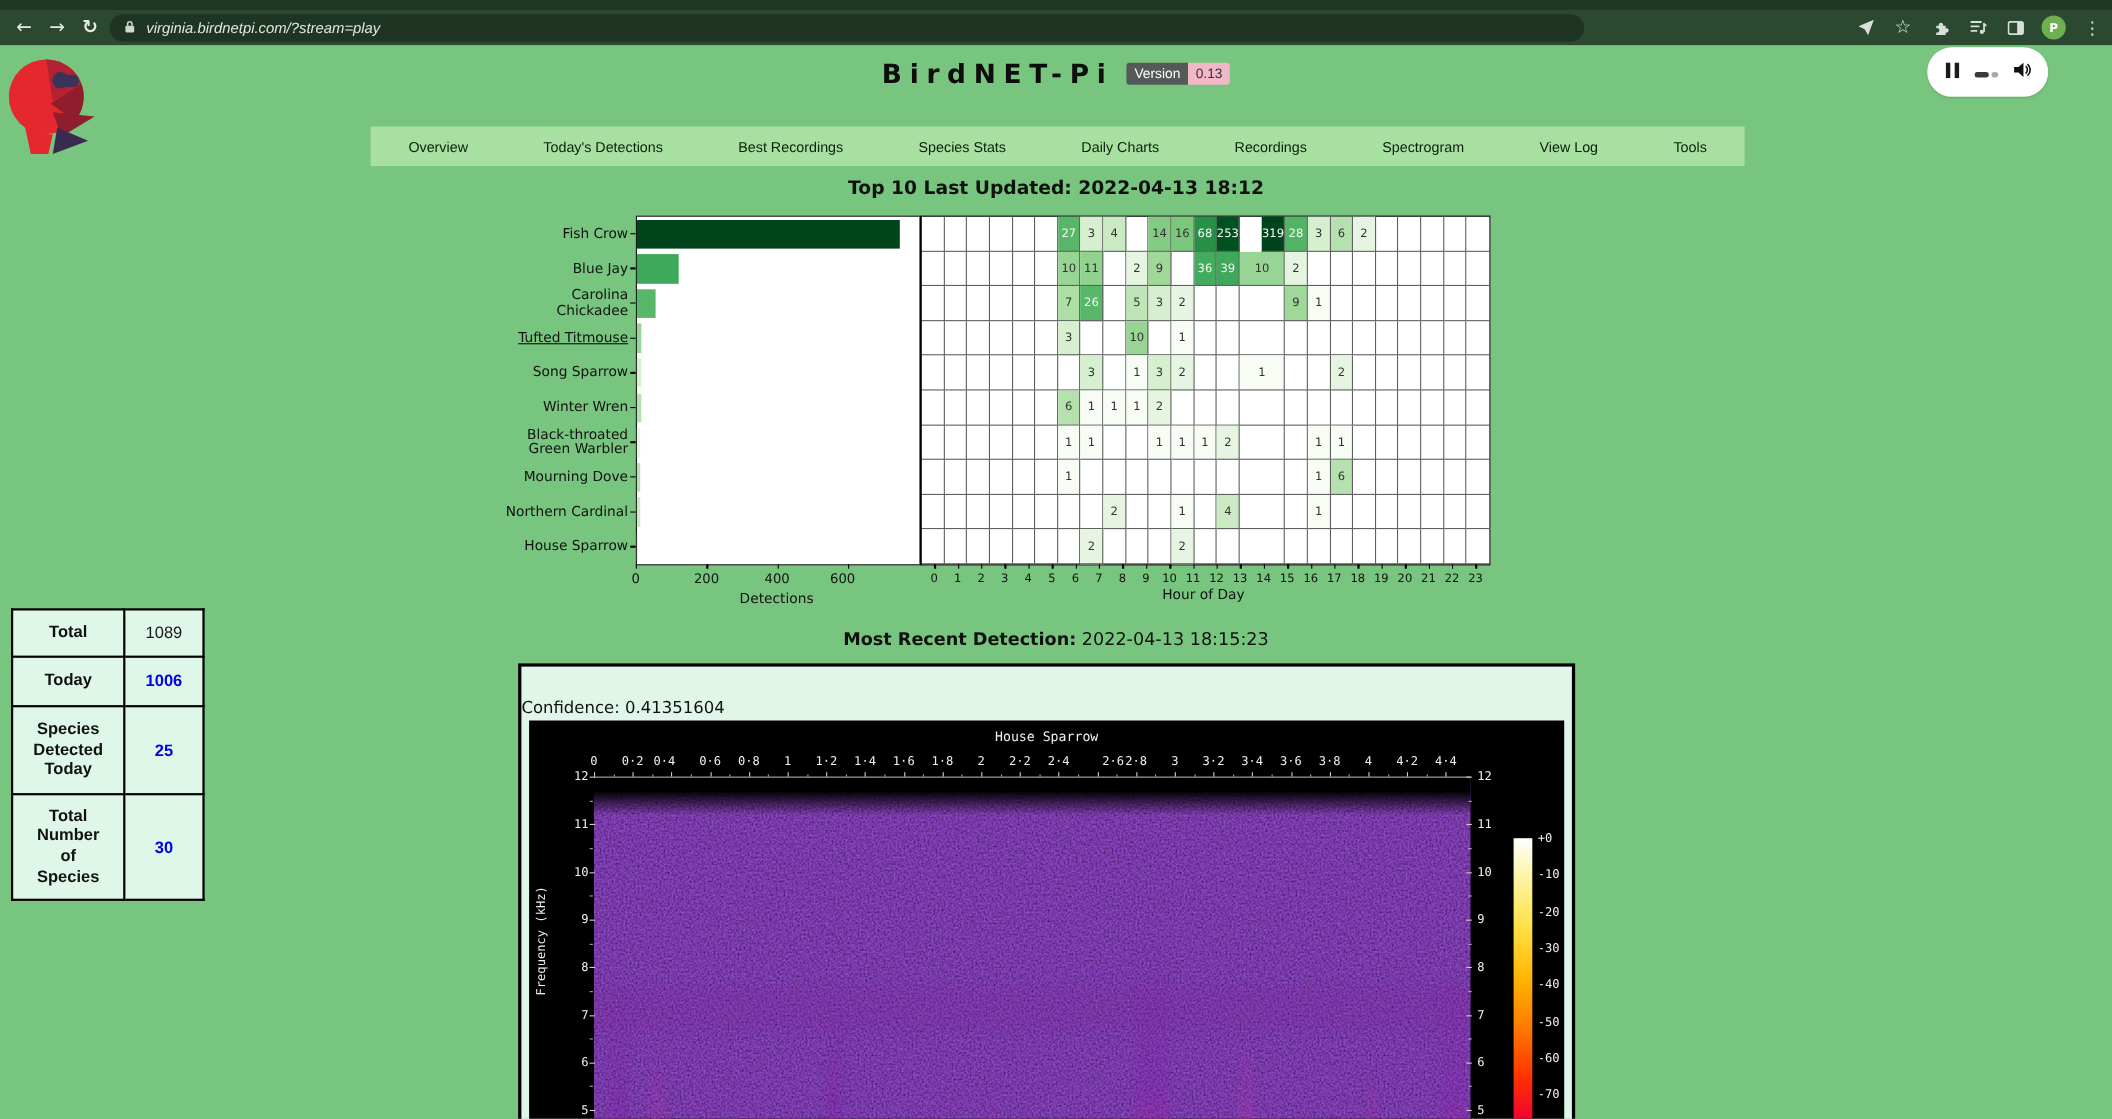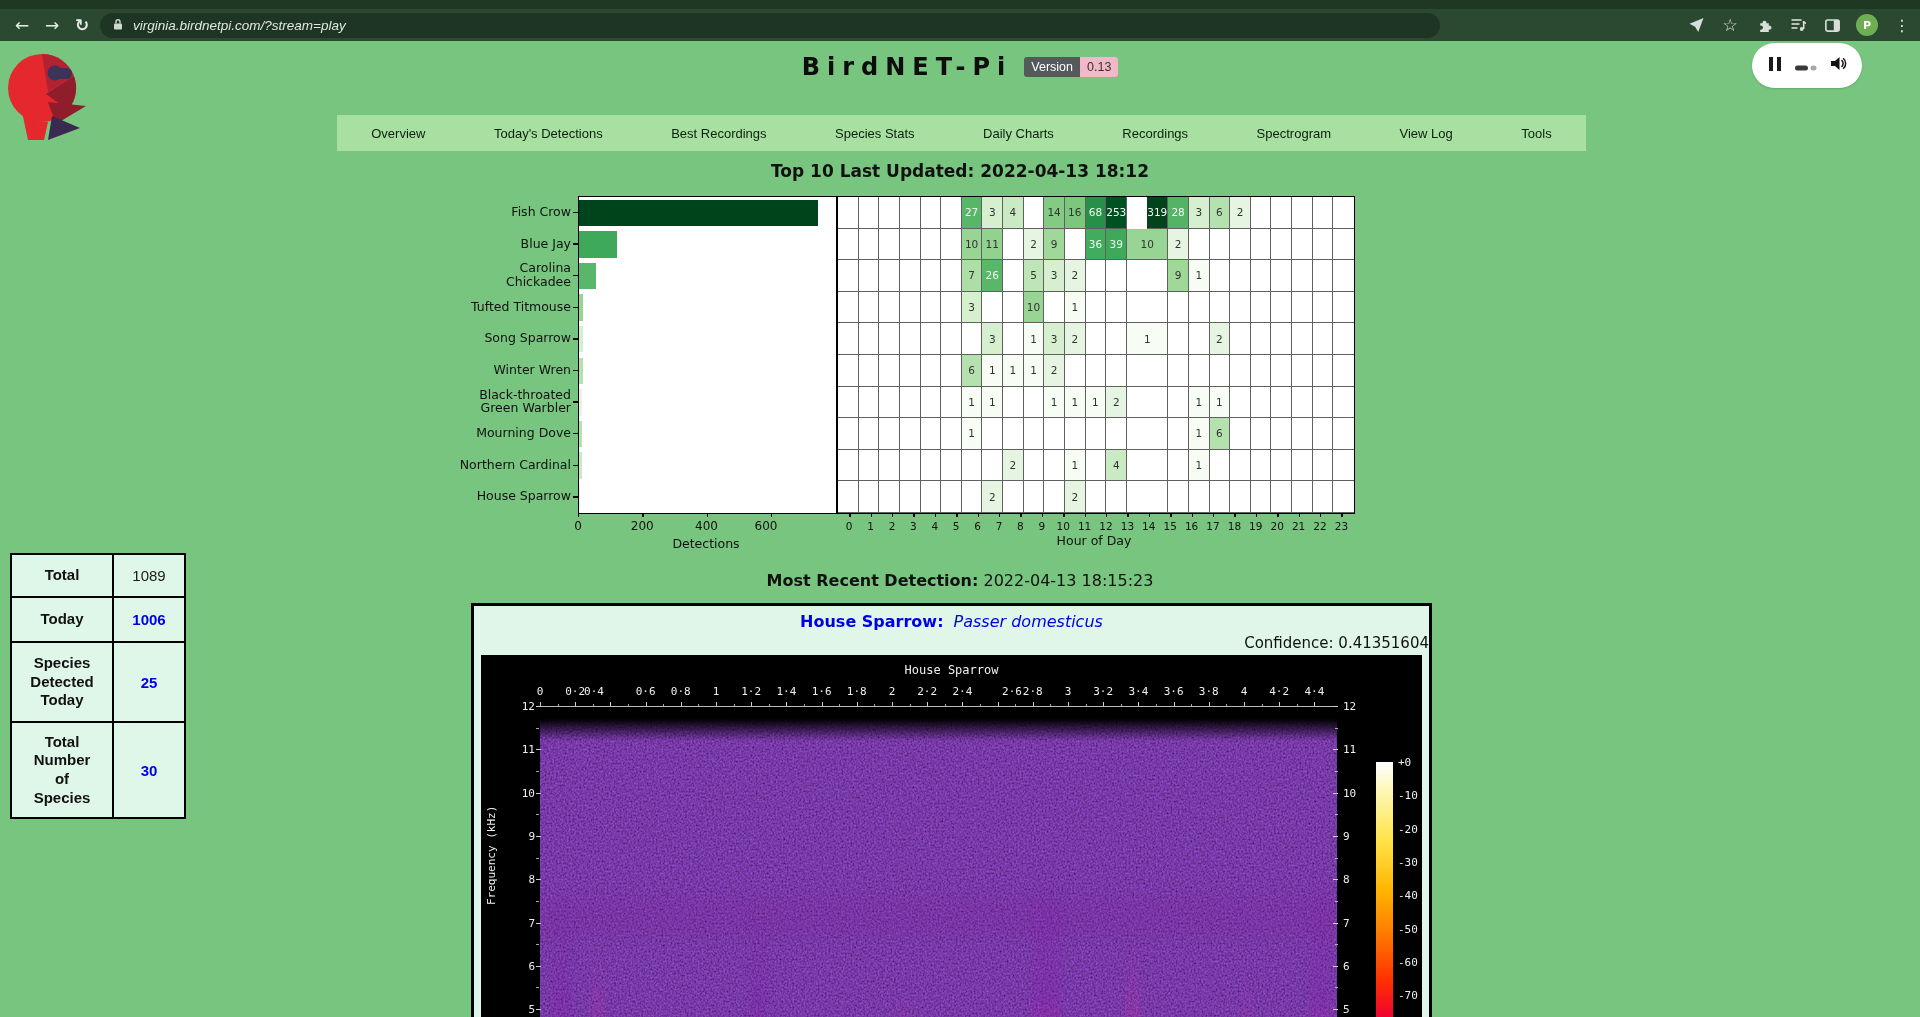--- a/index.html
+++ b/index.html
@@ -50,21 +50,21 @@
   .stats td{border:2px solid #000;background:#dff7e8;text-align:center;vertical-align:middle;padding:2px 4px;}
   .stats .lab{width:92px;font-weight:bold;font-size:15px;color:#111;line-height:1.25;}
   .stats .val{width:62px;font-size:15px;color:#1a1a1a;}
   .stats .val.link{color:#0000e6;font-weight:bold;cursor:pointer;}
   
   .h-recent{position:absolute;left:0;top:571px;width:1920px;text-align:center;font-size:16px;color:#111;}
   .panel{position:absolute;left:471px;top:603px;width:961px;height:560px;background:#dff6e8;border:3px solid #000;box-sizing:border-box;}
   .det-line1{position:absolute;left:0;top:6px;width:100%;text-align:center;font-size:16px;color:#0000e6;}
   .det-line1 .sp{font-weight:bold;}
   .det-line1 .sci{font-style:italic;margin-left:10px;}
-  .det-line2{position:absolute;left:0;top:28px;width:100%;text-align:right;font-size:15px;color:#111;}
+  .det-line2{position:absolute;left:0;top:28px;width:100%;text-align:left;font-size:15px;color:#111;}
   
   .spec{position:absolute;left:7px;top:49px;width:941px;height:505px;background:#000;color:#efefef;
         font-family:"DejaVu Sans Mono",monospace;font-size:11px;}
   .spec .title{position:absolute;left:0;top:8px;width:100%;text-align:center;font-size:12px;}
   .spec .tlab{position:absolute;top:30px;transform:translateX(-50%);}
   .spec .ttick{position:absolute;top:47px;width:1px;height:4px;background:#cfcfcf;}
   .spec .ttick.minor{height:2.5px;top:48.5px;opacity:.8;}
   .plotarea{position:absolute;left:59px;top:51px;width:797px;height:454px;overflow:hidden;border-top:1px solid #bbb;}
   .flab{position:absolute;width:28px;text-align:right;transform:translateY(-50%);}
   .flab.right{text-align:left;}
@@ -165,21 +165,21 @@
 <div class="h-top10">Top 10 Last Updated: 2022-04-13 18:12</div>
 
 <div class="chart">
   <div id="species-labels">
       <div class="sp-label" style="left: 0px; top: 4px; height: 31.6px;">Fish Crow</div>
       <div class="sp-tick" style="left: 120px; top: 19.8px;"></div>
       <div class="sp-label" style="left: 0px; top: 35.6px; height: 31.6px;">Blue Jay</div>
       <div class="sp-tick" style="left: 120px; top: 51.4px;"></div>
       <div class="sp-label" style="left: 0px; top: 67.2px; height: 31.6px;">Carolina Chickadee</div>
       <div class="sp-tick" style="left: 120px; top: 83px;"></div>
-      <div class="sp-label" style="left: 0px; top: 98.8px; height: 31.6px;">Tufted Titmouse</div>
+      <div class="sp-label" style="left: 0px; top: 98.8px; height: 31.6px; text-decoration: underline;">Tufted Titmouse</div>
       <div class="sp-tick" style="left: 120px; top: 114.6px;"></div>
       <div class="sp-label" style="left: 0px; top: 130.4px; height: 31.6px;">Song Sparrow</div>
       <div class="sp-tick" style="left: 120px; top: 146.2px;"></div>
       <div class="sp-label" style="left: 0px; top: 162px; height: 31.6px;">Winter Wren</div>
       <div class="sp-tick" style="left: 120px; top: 177.8px;"></div>
       <div class="sp-label" style="left: 0px; top: 193.6px; height: 31.6px;">Black-throated Green Warbler</div>
       <div class="sp-tick" style="left: 120px; top: 209.4px;"></div>
       <div class="sp-label" style="left: 0px; top: 225.2px; height: 31.6px;">Mourning Dove</div>
       <div class="sp-tick" style="left: 120px; top: 241px;"></div>
       <div class="sp-label" style="left: 0px; top: 256.8px; height: 31.6px;">Northern Cardinal</div>
@@ -523,35 +523,32 @@
       </tr>
     </tbody>
   </table>
 
 <div class="h-recent">
   <b>Most Recent Detection:</b>
   <span>2022-04-13 18:15:23</span>
 </div>
 
 <div class="panel">
-  <div class="det-line1">
-    <span class="sp">House Sparrow:</span><span class="sci">Passer domesticus</span>
-  </div>
   <div class="det-line2">Confidence: 0.41351604</div>
 
   <div class="spec">
     <div class="title">House Sparrow</div>
     <div id="spec-xticks">
         <div class="tlab" style="left: 59px;">0</div>
         <div class="ttick" style="left: 59px;"></div>
         <div class="ttick minor" style="left: 76.6px;"></div>
         <div class="tlab" style="left: 94.2px;">0·2</div>
         <div class="ttick" style="left: 94.2px;"></div>
         <div class="ttick minor" style="left: 111.8px;"></div>
-        <div class="tlab" style="left: 113px; text-align: right;">0·4</div>
+        <div class="tlab" style="left: 123px; text-align: right;">0·4</div>
         <div class="ttick" style="left: 129.4px;"></div>
         <div class="ttick minor" style="left: 147px;"></div>
         <div class="tlab" style="left: 164.6px;">0·6</div>
         <div class="ttick" style="left: 164.6px;"></div>
         <div class="ttick minor" style="left: 182.2px;"></div>
         <div class="tlab" style="left: 199.8px;">0·8</div>
         <div class="ttick" style="left: 199.8px;"></div>
         <div class="ttick minor" style="left: 217.4px;"></div>
         <div class="tlab" style="left: 235px;">1</div>
         <div class="ttick" style="left: 235px;"></div>

